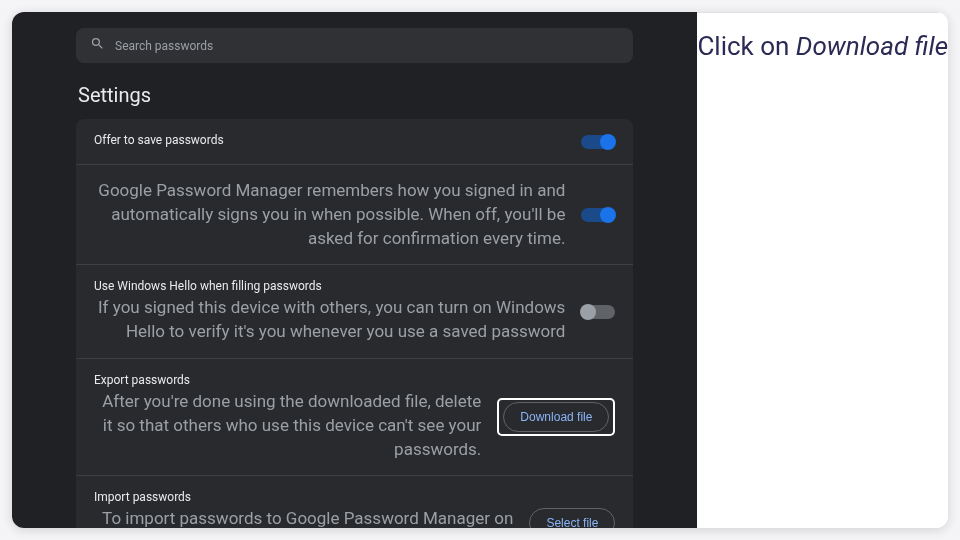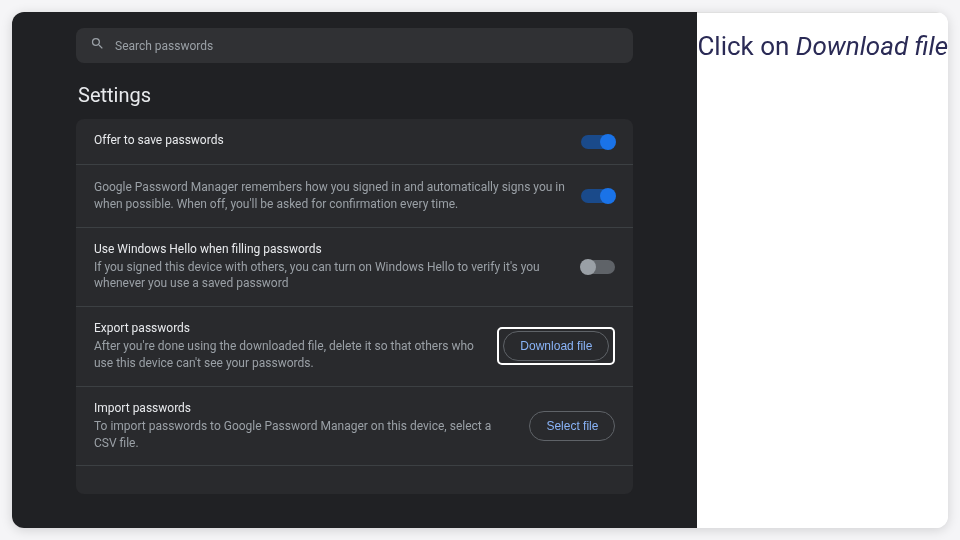--- a/index.html
+++ b/index.html
@@ -70,23 +70,24 @@
     }
     .row:last-child { border-bottom: none; }
     .row-text { flex: 1; }
     .row-title {
       color: #e8eaed;
       font-size: 12px;
       margin-bottom: 3px;
     }
     .row-desc {
       color: #9aa0a6;
-      font-size: 12px;
+      font-size: 17px;
       line-height: 1.4;
       max-width: 480px;
+      text-align: right;
     }
     .toggle {
       width: 34px;
       height: 14px;
       border-radius: 10px;
       position: relative;
       flex-shrink: 0;
     }
     .toggle.on { background: #1a4a8a; }
     .toggle.on::after {

